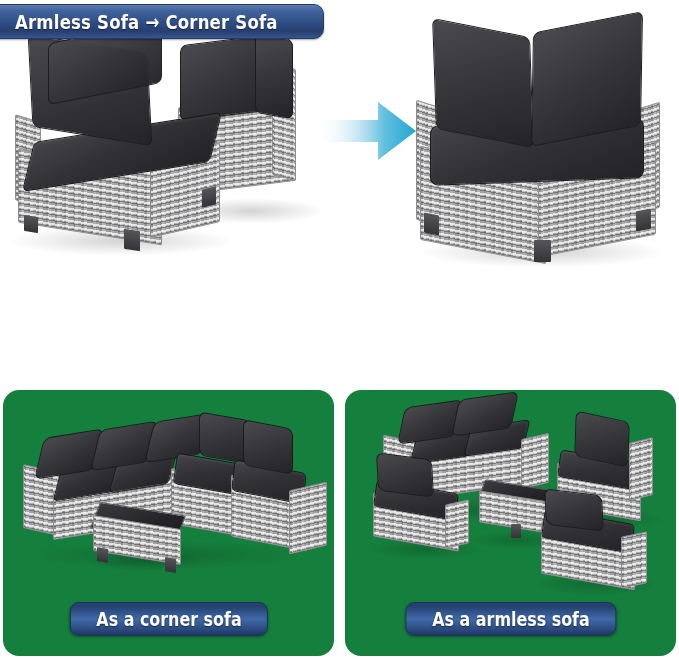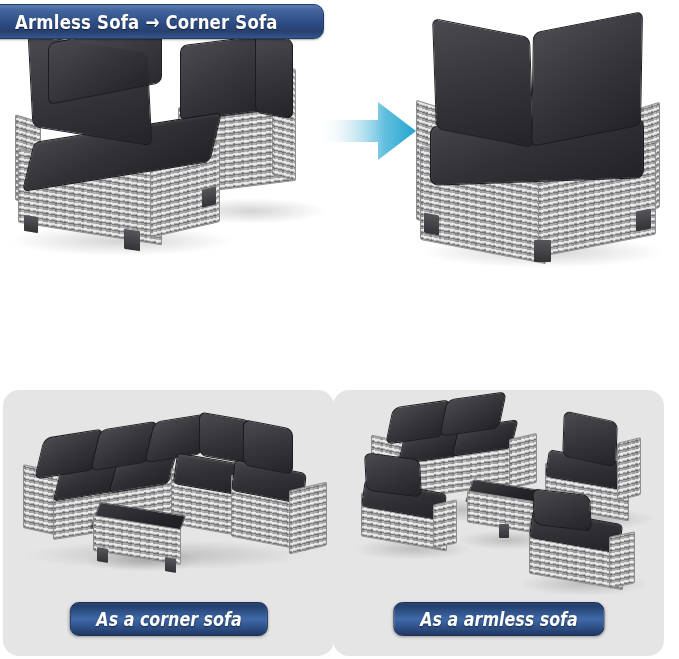--- a/index.html
+++ b/index.html
@@ -158,27 +158,26 @@
     top: 386px;
     width: 679px;
     height: 273px;
     background: #ffffff;
   }
   .panel {
     position: absolute;
     top: 4px;
     width: 331px;
     height: 266px;
-    background: #e5e5e5;
+    background: #15803d;
     border-radius: 16px;
     overflow: hidden;
-    font-style: italic;
   }
   #panel-left  { left: 3px; }
-  #panel-right { left: 333px; }
+  #panel-right { left: 345px; }
 
   .panel-stage {
     position: absolute;
     left: 0; top: 0;
     width: 331px;
     height: 205px;
   }
 
   .caption-badge {
     position: absolute;

